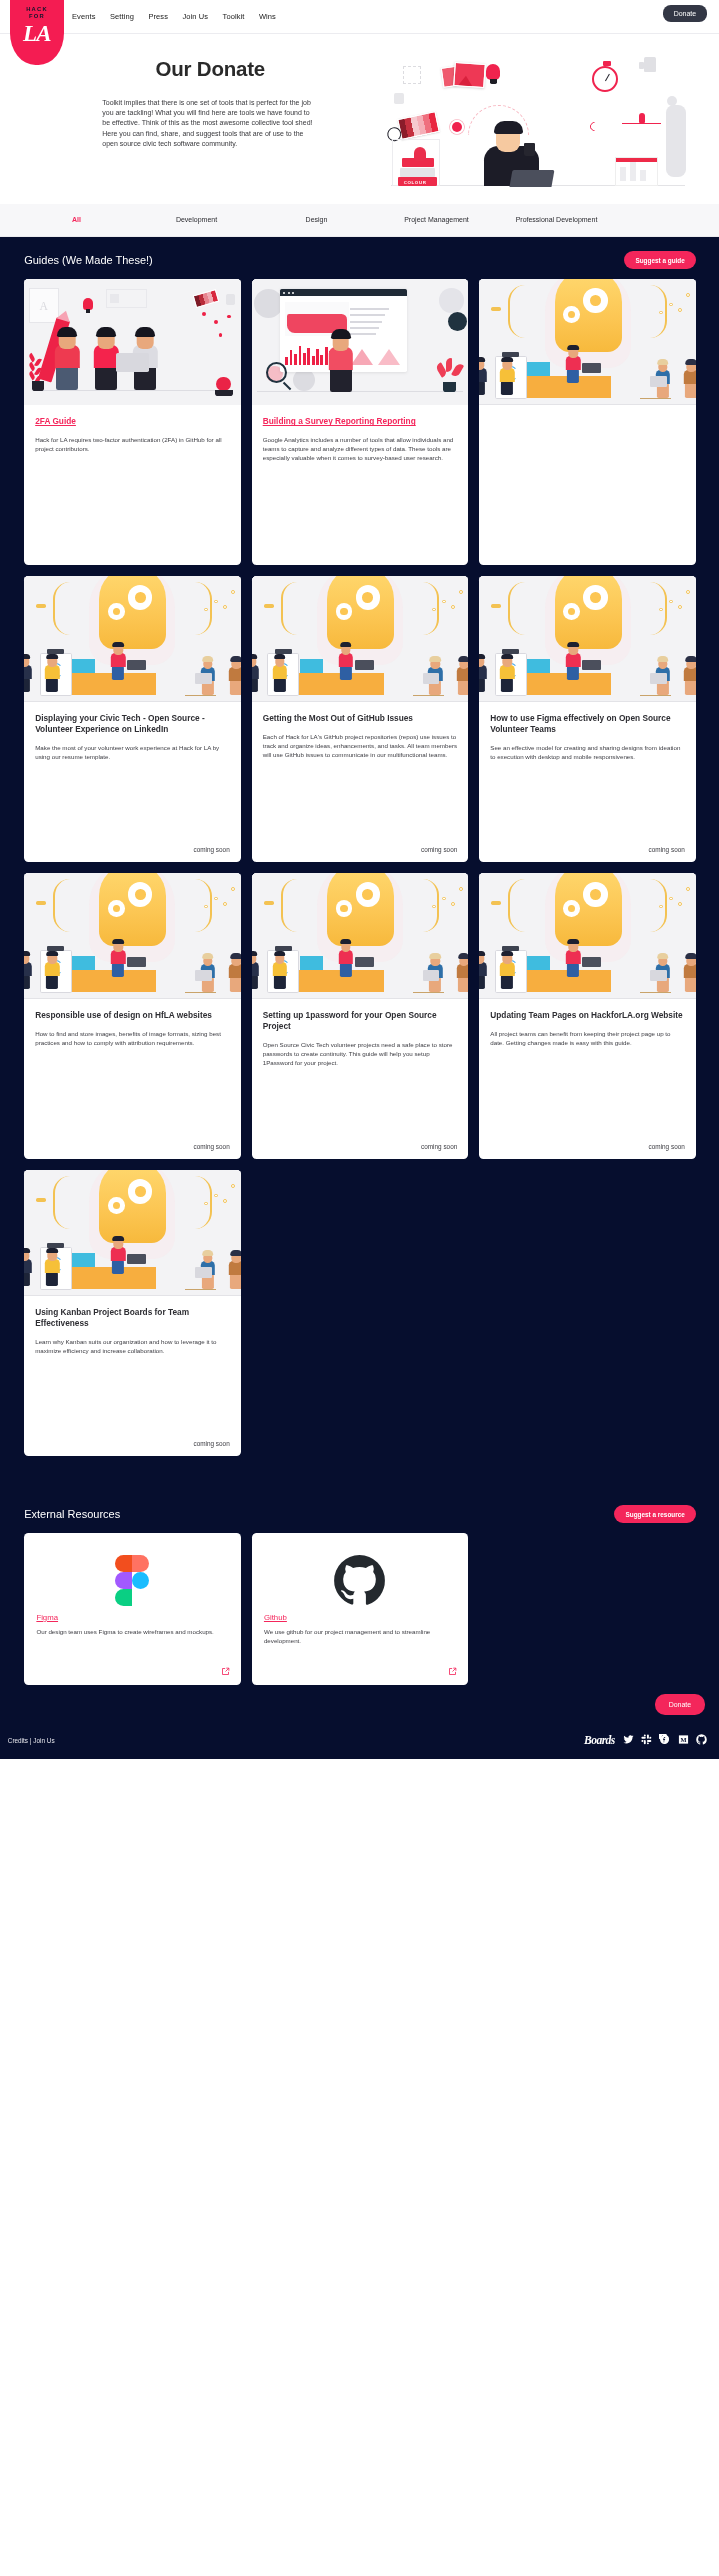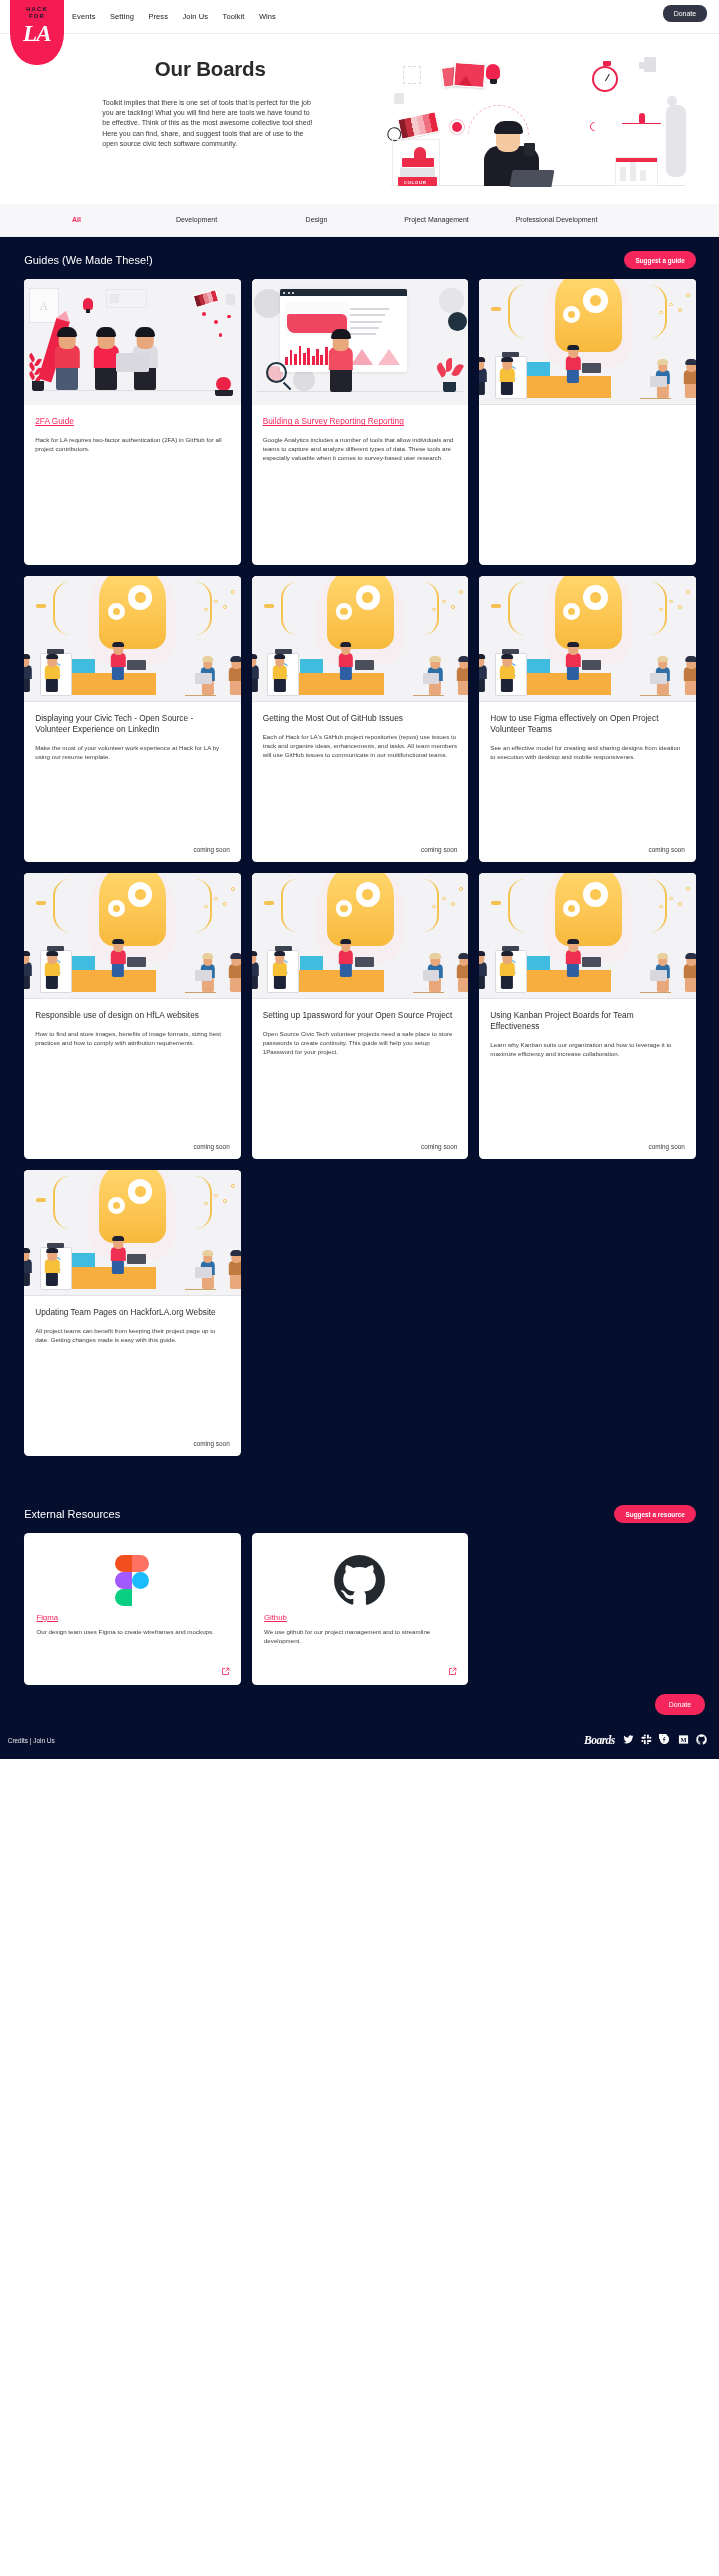--- a/index.html
+++ b/index.html
@@ -215,21 +215,21 @@
     flex-direction: column;
     height: 286px;
   }
   .guide-thumb { height: 126px; position: relative; overflow: hidden; background: #f4f4f6; }
   .guide-body { padding: 11px 11px 9px 11px; flex: 1; display: flex; flex-direction: column; }
   .guide-title {
     font-size: 8.3px;
     line-height: 11px;
     color: #2e2e33;
     margin-bottom: 9px;
-    font-weight: 400;
+    font-weight: 700;
   }
   .guide-title.link { color: #f4265b; text-decoration: underline; cursor: pointer; }
   .guide-desc { font-size: 6.2px; line-height: 8.6px; color: #3c3c42; }
   .coming-soon {
     margin-top: auto;
     text-align: right;
     font-size: 6.4px;
     color: #3c3c42;
   }
 
@@ -382,21 +382,21 @@
     <a href="#">Join Us</a>
     <a href="#">Toolkit</a>
     <a href="#">Wins</a>
   </nav>
   <button class="donate-top">Donate</button>
 </header>
 
 <section class="hero">
   <div class="hero-inner">
     <div class="hero-left">
-      <h1 class="hero-title">Our Boards</h1>
+      <h1 class="hero-title">Our Donate</h1>
       <p class="hero-copy">Toolkit implies that there is one set of tools that is perfect for the job you are tackling! What you will find here are tools we have found to be effective. Think of this as the most awesome collective tool shed! Here you can find, share, and suggest tools that are of use to the open source civic tech software community.</p>
     </div>
     <div class="hero-art">
       <span class="ha ha-floor"></span>
       <span class="ha ha-sq"></span>
       <span class="ha ha-thumbup"></span>
       <span class="ha ha-thumbdn"></span>
       <span class="ha ha-photo1">
           <i></i>
         </span>
@@ -817,21 +817,21 @@
       <span class="leg" style="background:#e8a87c"></span>
               <span class="tor" style="background:#c07a3f"></span>
       <span class="hd"></span>
               <span class="hair" style="background:#2a2f45"></span>
             </span>
     <span style="position:absolute;right:24.4px;bottom:6.7px;width:31px;height:1.1px;background:#c9a36a"></span>
     <span class="ground"></span>
   </div>
         </div>
      <div class="guide-body">
-       <h3 class="guide-title">How to use Figma effectively on Open Project Volunteer Teams</h3>
+       <h3 class="guide-title">How to use Figma effectively on Open Source Volunteer Teams</h3>
        <p class="guide-desc">See an effective model for creating and sharing designs from ideation to execution with desktop and mobile responsivenes.</p>
        <div class="coming-soon">coming soon</div>
      </div>
       </article>
       <article class="guide-card">
         <div class="guide-thumb">
           <div class="t-kan" style="position:absolute;inset:0">
     <span class="t-bulbglow"></span>
     <span class="t-bigbulb"></span>
     <span class="t-cog" style="left:50%;margin-left:-4.4px;top:9px;width:24.4px;height:24.4px"></span>
@@ -1006,22 +1006,22 @@
       <span class="leg" style="background:#e8a87c"></span>
               <span class="tor" style="background:#c07a3f"></span>
       <span class="hd"></span>
               <span class="hair" style="background:#2a2f45"></span>
             </span>
     <span style="position:absolute;right:24.4px;bottom:6.7px;width:31px;height:1.1px;background:#c9a36a"></span>
     <span class="ground"></span>
   </div>
         </div>
      <div class="guide-body">
-       <h3 class="guide-title">Using Kanban Project Boards for Team Effectiveness</h3>
-       <p class="guide-desc">Learn why Kanban suits our organization and how to leverage it to maximize efficiency and increase collaboration.</p>
+       <h3 class="guide-title">Updating Team Pages on HackforLA.org Website</h3>
+       <p class="guide-desc">All project teams can benefit from keeping their project page up to date. Getting changes made is easy with this guide.</p>
        <div class="coming-soon">coming soon</div>
      </div>
       </article>
       <article class="guide-card">
         <div class="guide-thumb">
           <div class="t-kan" style="position:absolute;inset:0">
     <span class="t-bulbglow"></span>
     <span class="t-bigbulb"></span>
     <span class="t-cog" style="left:50%;margin-left:-4.4px;top:9px;width:24.4px;height:24.4px"></span>
     <span class="t-cog" style="left:50%;margin-left:-24.4px;top:27px;width:16.6px;height:16.6px"></span>
@@ -1069,22 +1069,22 @@
       <span class="leg" style="background:#e8a87c"></span>
               <span class="tor" style="background:#c07a3f"></span>
       <span class="hd"></span>
               <span class="hair" style="background:#2a2f45"></span>
             </span>
     <span style="position:absolute;right:24.4px;bottom:6.7px;width:31px;height:1.1px;background:#c9a36a"></span>
     <span class="ground"></span>
   </div>
         </div>
      <div class="guide-body">
-       <h3 class="guide-title">Updating Team Pages on HackforLA.org Website</h3>
-       <p class="guide-desc">All project teams can benefit from keeping their project page up to date. Getting changes made is easy with this guide.</p>
+       <h3 class="guide-title">Using Kanban Project Boards for Team Effectiveness</h3>
+       <p class="guide-desc">Learn why Kanban suits our organization and how to leverage it to maximize efficiency and increase collaboration.</p>
        <div class="coming-soon">coming soon</div>
      </div>
       </article>
     </div>
 
   <div class="section-head" style="padding-top:49px;">
     <h2 class="section-title">External Resources</h2>
     <button class="pill-btn">Suggest a resource</button>
   </div>
 

